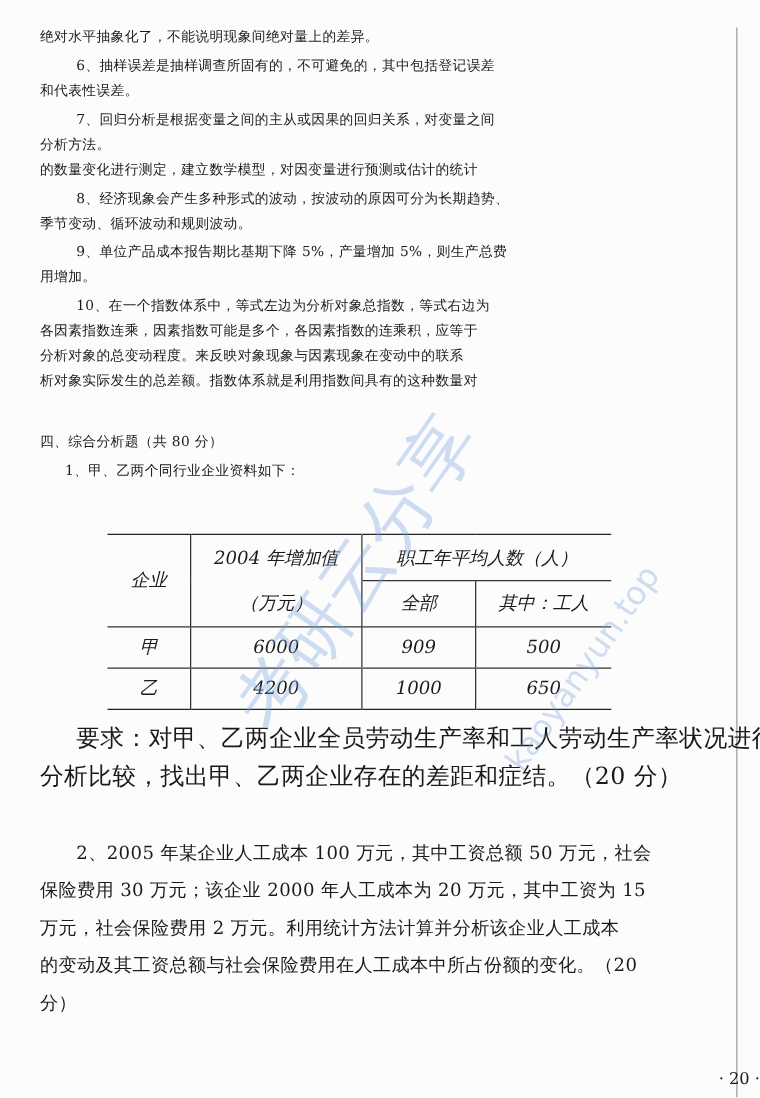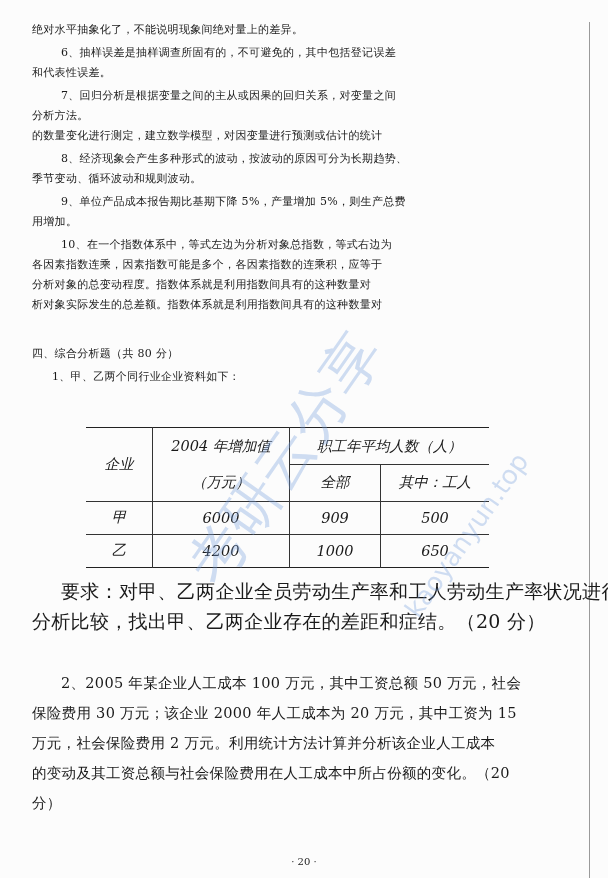--- a/index.html
+++ b/index.html
@@ -22,21 +22,21 @@
   .section-title { font-weight: normal; }
   table.data {
     position: absolute; left: 86px; top: 427px;
     border-collapse: collapse; font-size: 14.5px;
   }
   table.data td { text-align: center; padding: 0; height: 32px; font-style: italic; }
   table.data tr.top { border-top: 1.5px solid #222; }
   table.data tr.bot { border-bottom: 1.5px solid #222; }
   .b-r { border-right: 1px solid #333; }
   .b-b { border-bottom: 1px solid #333; }
-  .pageno { position: absolute; top: 856px; left: 0; width: 608px; text-align: center; font-size: 10px; }
+  .pageno { position: absolute; top: 856px; left: 0; width: 608px; text-align: right; font-size: 13px; }
   .wm { position: absolute; color: rgba(120,160,220,0.35); font-size: 58px; transform: rotate(-55deg); pointer-events: none; }
   .wm2 { position: absolute; color: rgba(120,160,220,0.35); font-size: 26px; transform: rotate(-55deg); font-family: "DejaVu Sans", sans-serif; pointer-events: none; }
 </style>
 </head>
 <body>
 
 <div class="right-edge"></div>
 
 <div class="page">
   <div class="line">绝对水平抽象化了，不能说明现象间绝对量上的差异。</div>
@@ -49,21 +49,21 @@
   <div class="line">的数量变化进行测定，建立数学模型，对因变量进行预测或估计的统计</div>
   <div class="gap-s"></div>
   <div class="line indent">8、经济现象会产生多种形式的波动，按波动的原因可分为长期趋势、</div>
   <div class="line">季节变动、循环波动和规则波动。</div>
   <div class="gap-s"></div>
   <div class="line indent">9、单位产品成本报告期比基期下降 5%，产量增加 5%，则生产总费</div>
   <div class="line">用增加。</div>
   <div class="gap-s"></div>
   <div class="line indent">10、在一个指数体系中，等式左边为分析对象总指数，等式右边为</div>
   <div class="line">各因素指数连乘，因素指数可能是多个，各因素指数的连乘积，应等于</div>
-  <div class="line">分析对象的总变动程度。指数体系就是利用指数间具有的这种数量对</div>
+  <div class="line">分析对象的总变动程度。来反映对象现象与因素现象在变动中的联系</div>
   <div class="line">析对象实际发生的总差额。指数体系就是利用指数间具有的这种数量对</div>
   <div class="gap-m"></div>
   <div class="gap-s"></div>
   <div class="line section-title" style="margin-top:6px">四、综合分析题（共 80 分）</div>
   <div class="gap-s"></div>
   <div class="line indent" style="padding-left:20px">1、甲、乙两个同行业企业资料如下：</div>
 </div>
 
 <table class="data">
   <tbody>

